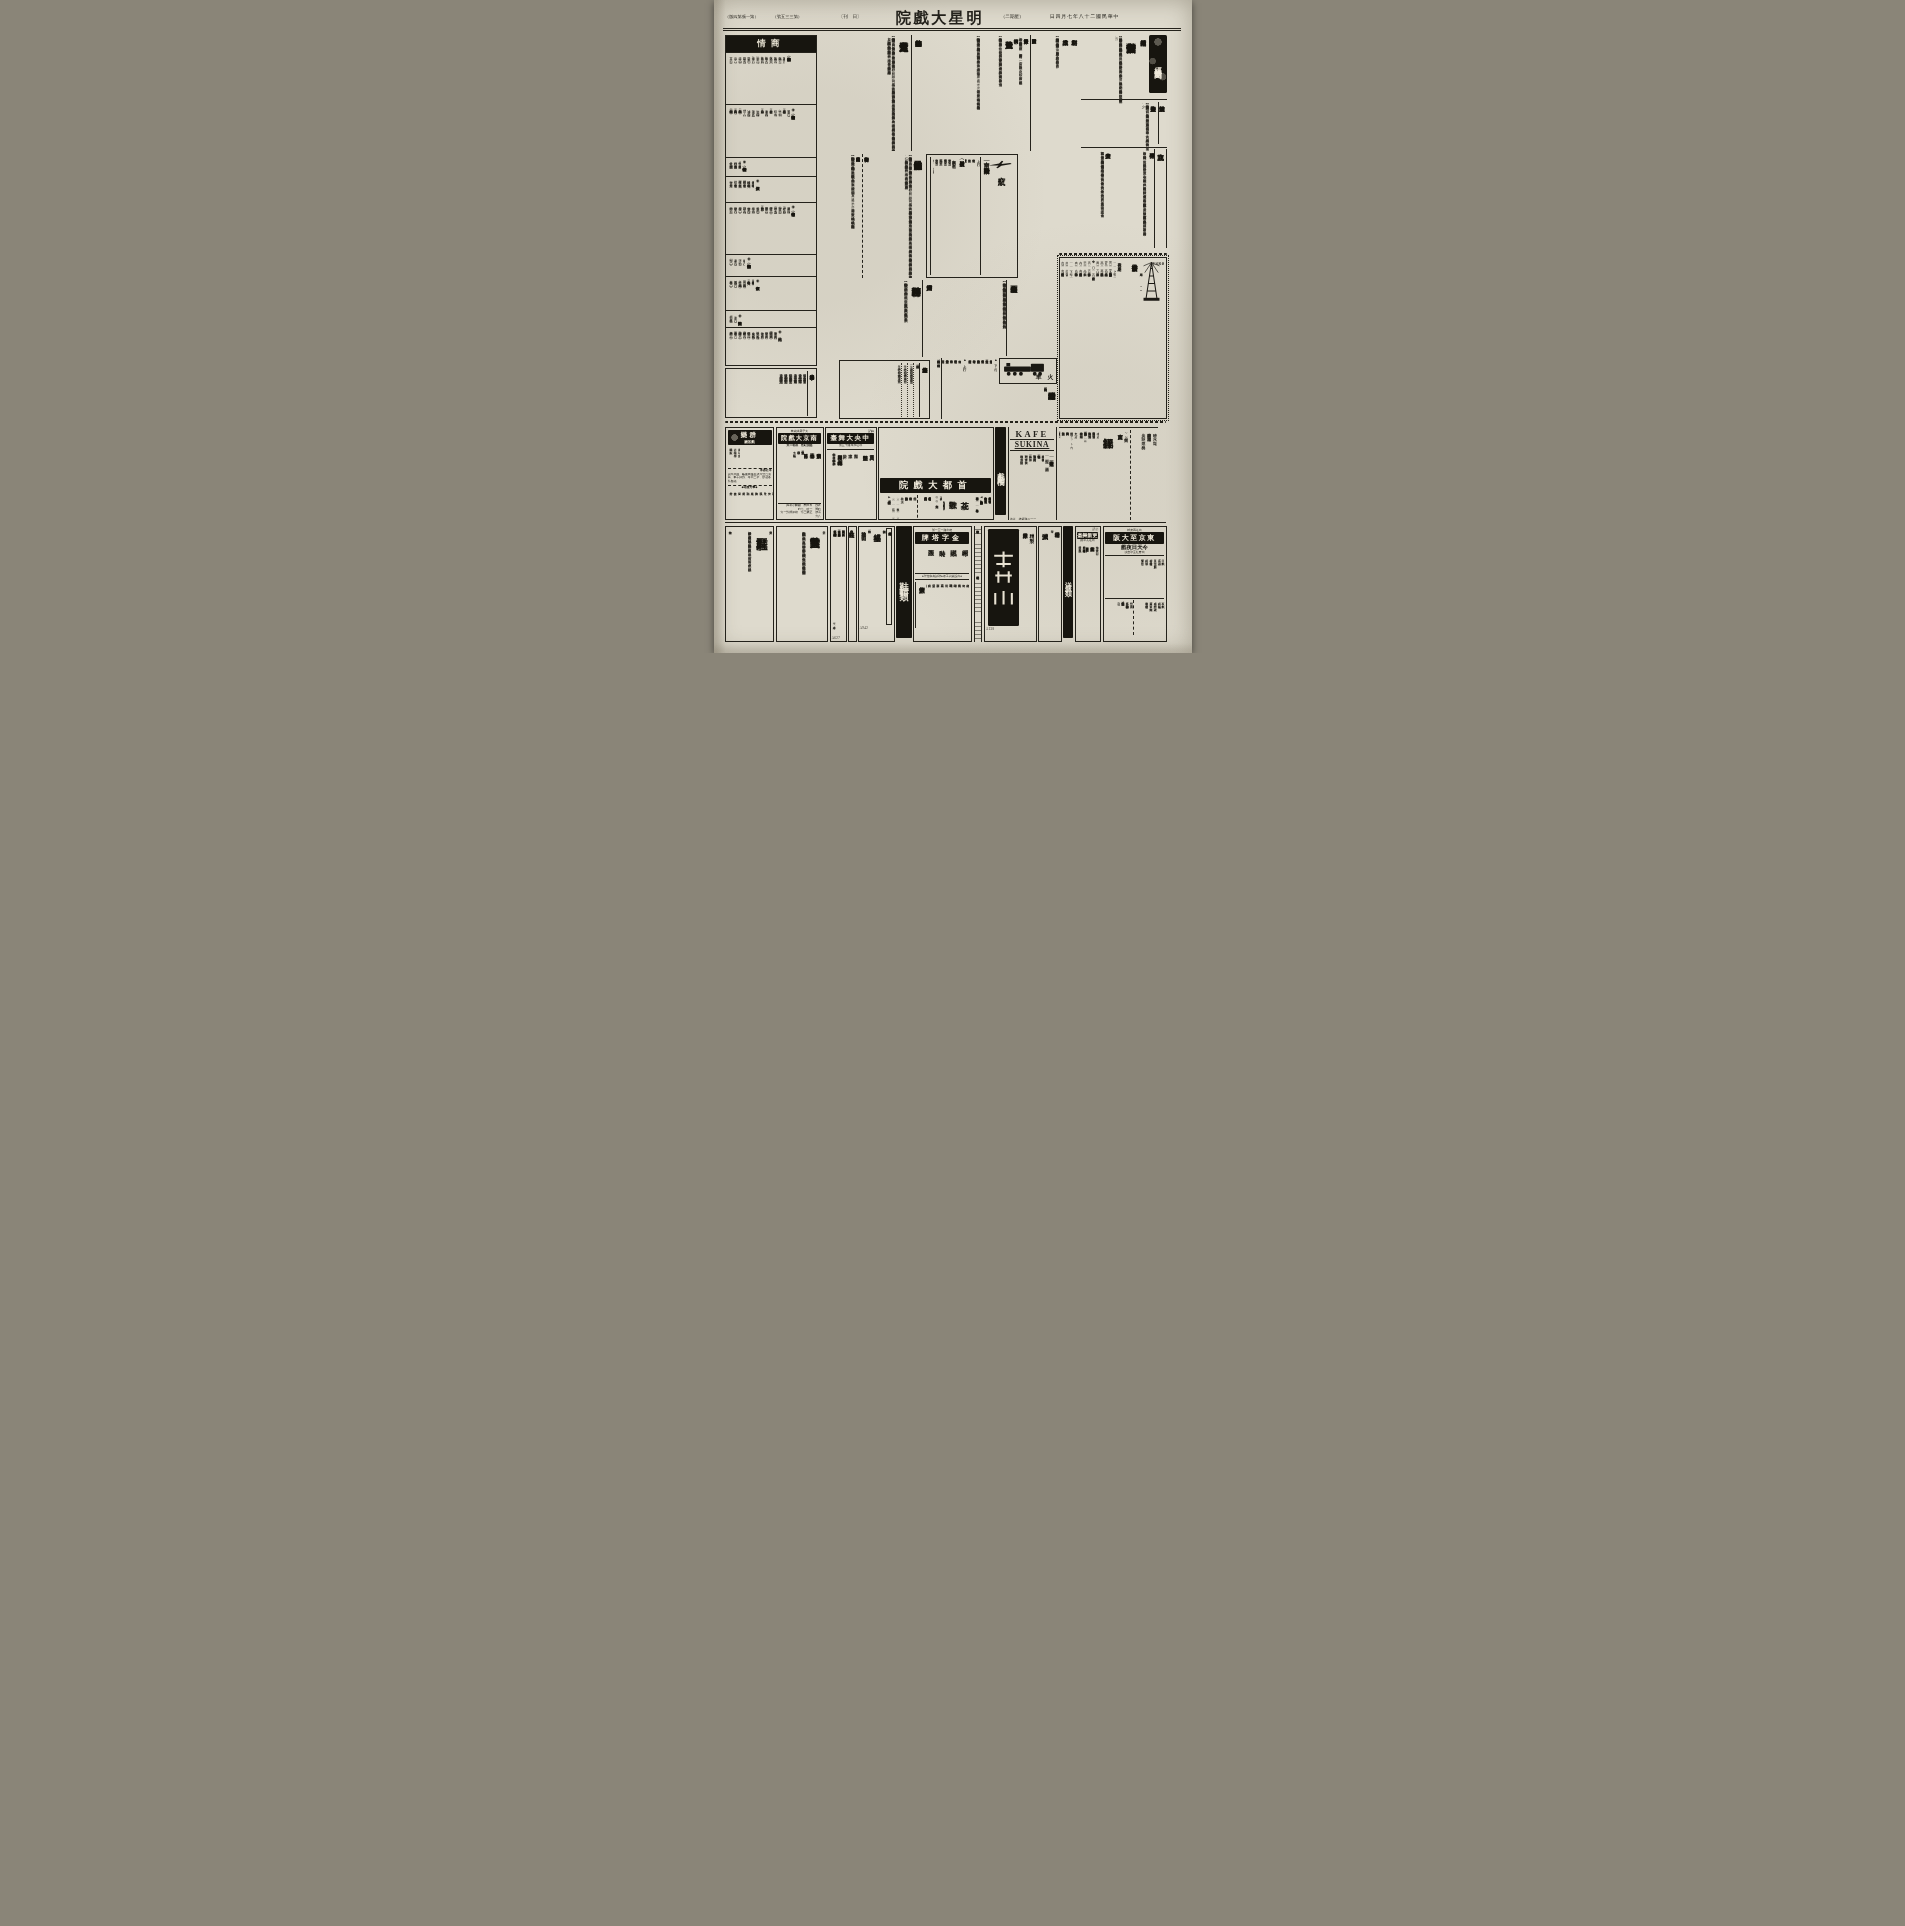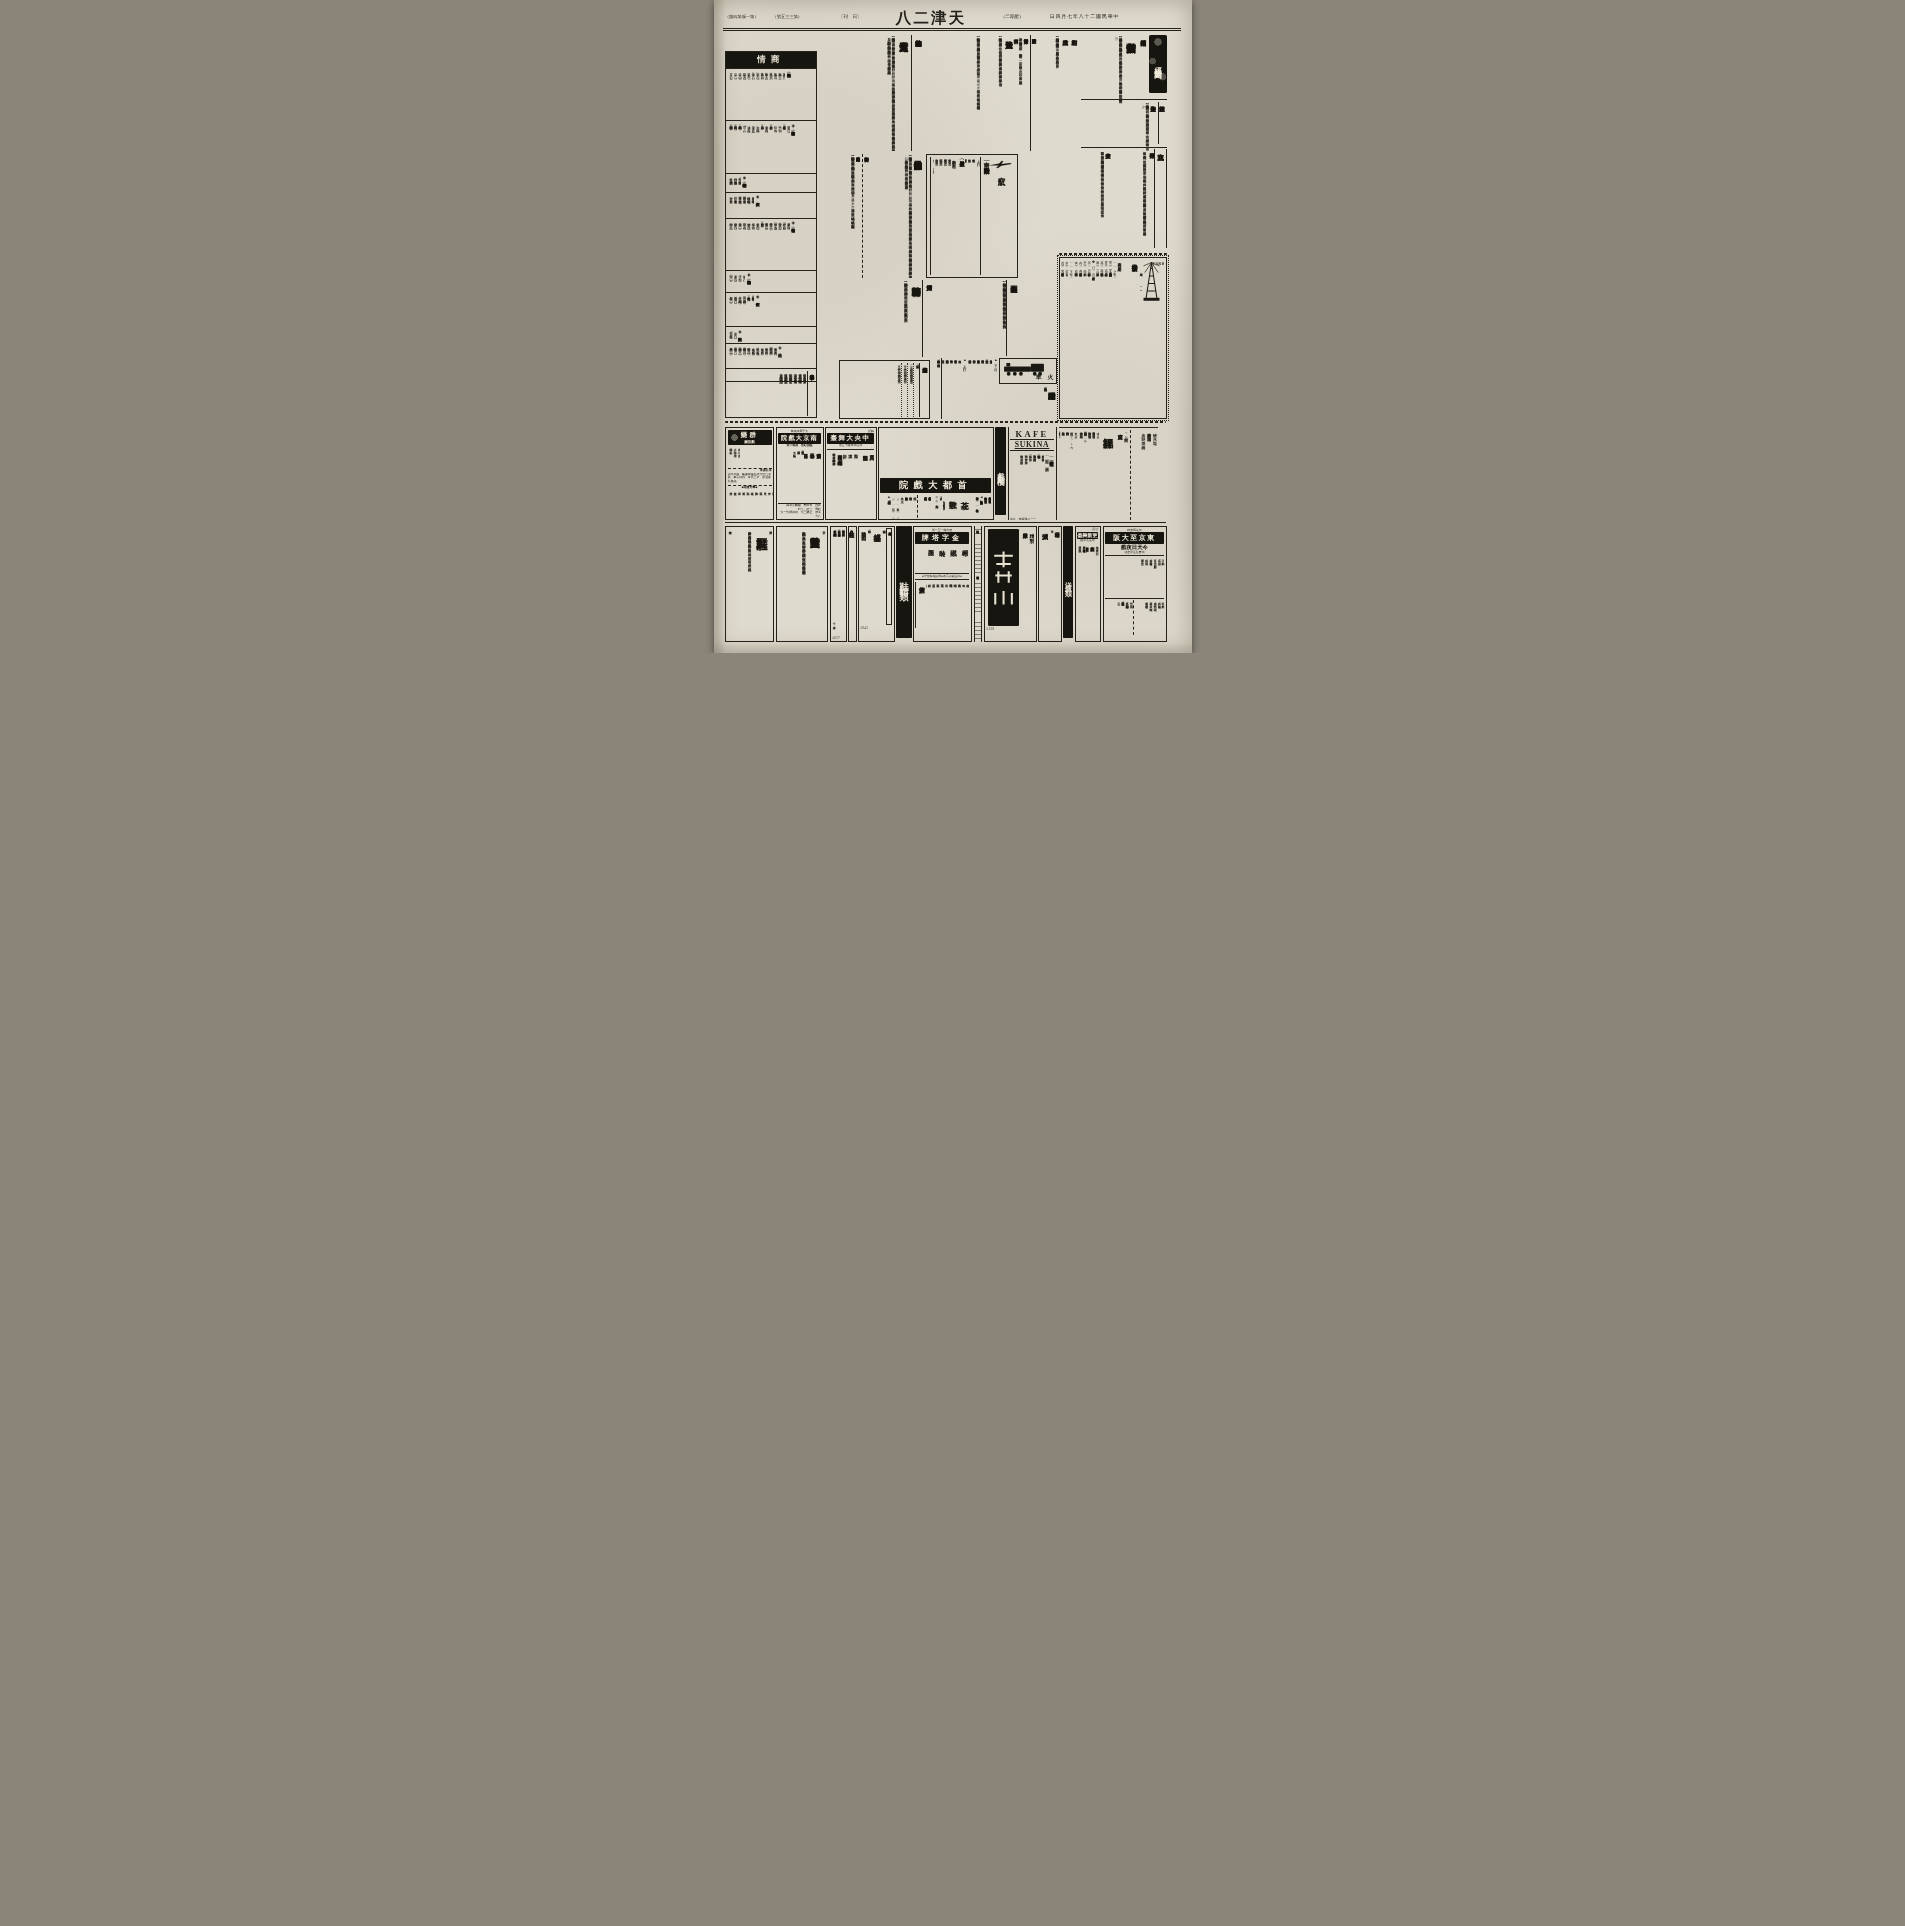--- a/index.html
+++ b/index.html
@@ -36,28 +36,28 @@
 </style>
 </head>
 <body>
 
 <div class="page">
 
   <div class="mod" style="left:9.2px;top:9.2px;width:458px;height:17.7px;">
     <span class="rtl" style="position:absolute;left:2.3px;top:4.6px;font-size:4.2px;">（第一張第四版）</span>
     <span class="rtl" style="position:absolute;left:50px;top:4.6px;font-size:4.2px;">（第三三五號）</span>
     <span class="rtl" style="position:absolute;left:116px;top:4.6px;font-size:4.6px;">〔日　刊〕</span>
-    <span class="rtl" style="position:absolute;left:173px;top:-1.5px;font-size:15.4px;font-weight:bold;letter-spacing:2.3px;">天津二八</span>
+    <span class="rtl" style="position:absolute;left:173px;top:-1.5px;font-size:15.4px;font-weight:bold;letter-spacing:2.3px;">明星大戲院</span>
     <span class="rtl" style="position:absolute;left:278px;top:4.6px;font-size:4.6px;">（星期二）</span>
     <span class="rtl" style="position:absolute;left:327px;top:3.9px;font-size:5px;letter-spacing:0.8px;">中華民國二十八年七月四日</span>
   </div>
   <div class="rule" style="left:9.2px;top:28px;width:458px;height:1.2px;"></div>
   <div class="rule" style="left:9.2px;top:30px;width:458px;height:0.6px;"></div>
 
-  <div class="mod bx" style="left:11.6px;top:35px;width:92px;height:331px;border-width:0.8px;margin-top:16px;">
+  <div class="mod bx" style="left:11.6px;top:35px;width:92px;height:331px;border-width:0.8px;">
     <div style="height:16px;background:#17150f;display:flex;align-items:center;justify-content:center;border-bottom:0.8px solid #24221b;">
       <span class="rtl" style="color:#e9e4d4;font-size:8.5px;font-weight:bold;letter-spacing:5.4px;">商情</span>
     </div>
     <div class="msec" style="height:49px;">
       <div class="cols"><span class="sname v hv">米類（每担價）</span>
         <div class="cols" style="display:inline-block;height:100%;"><div class="v">黃熟上　一六・一〇</div><div class="v">黃熟中　一五・一〇</div><div class="v">黃熟次　一四・一〇</div><div class="v">粳熟上　一六・八〇</div><div class="v">粳熟中　一五・八〇</div><div class="v">粳熟次　一四・八〇</div><div class="v">秈米上　一九・〇〇</div><div class="v">秈米次　一八・〇〇</div><div class="v">蠶豆上　七・〇〇</div><div class="v">蠶豆次　六・五〇</div><div class="v">綠豆　一四・〇〇</div><div class="v">赤豆　一二・〇〇</div><div class="v">黃豆　一五・〇〇</div></div>
       </div>
     </div>
     <div class="msec" style="height:49px;">
       <div class="cols"><span class="sname v hv">◉油糖類（每担價）</span>

